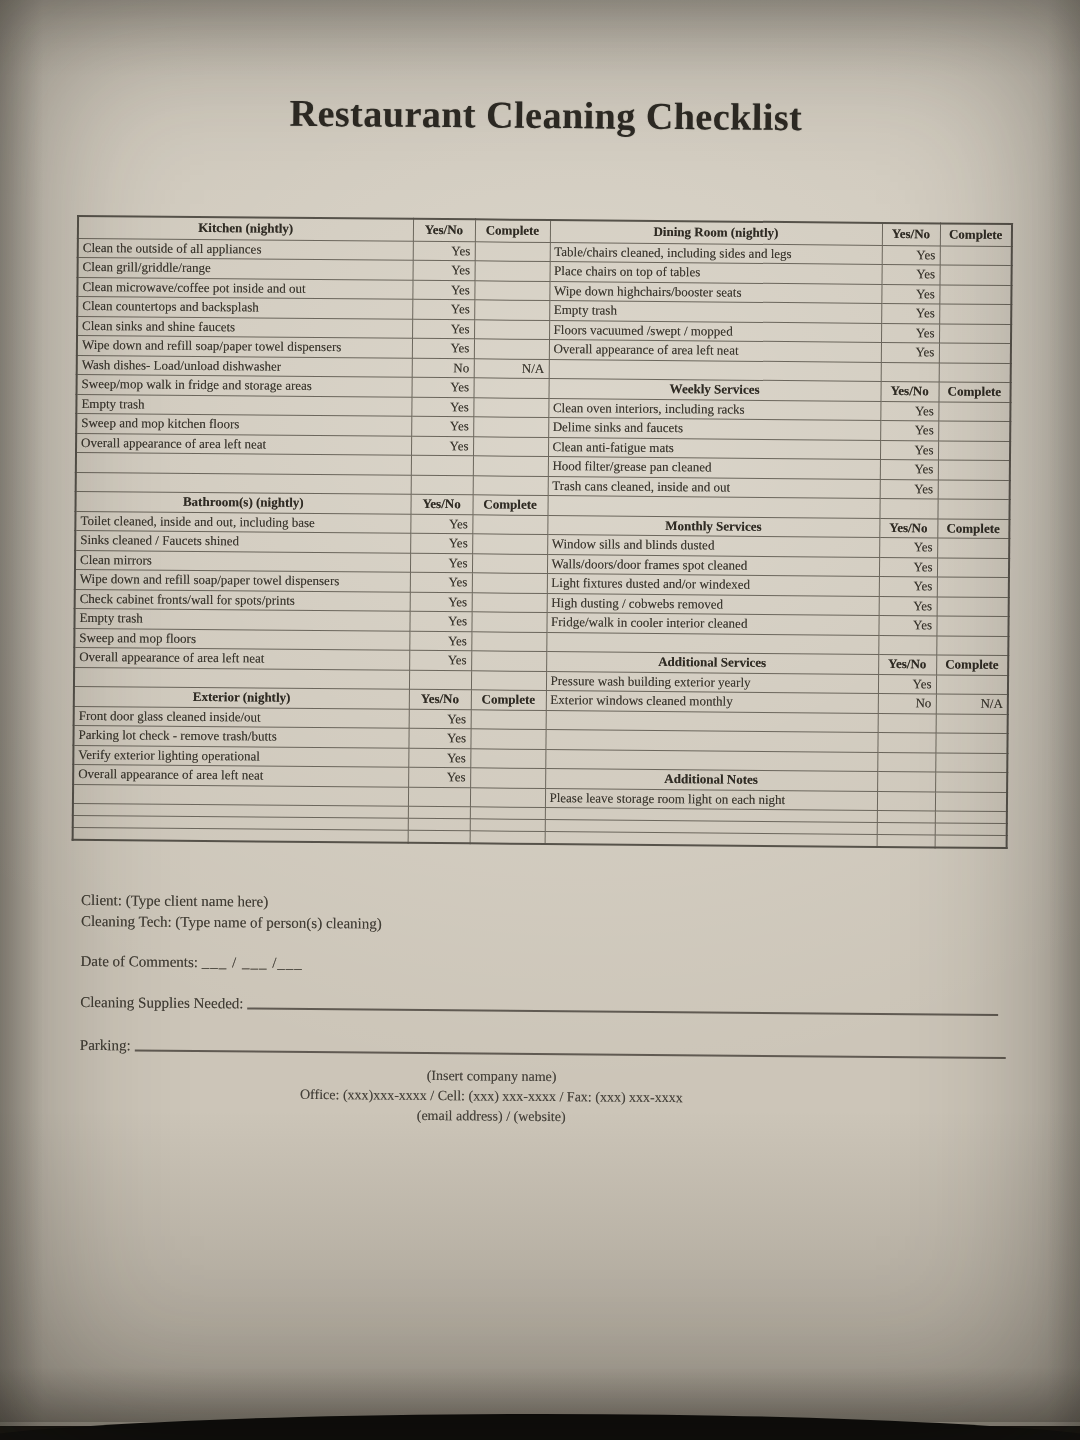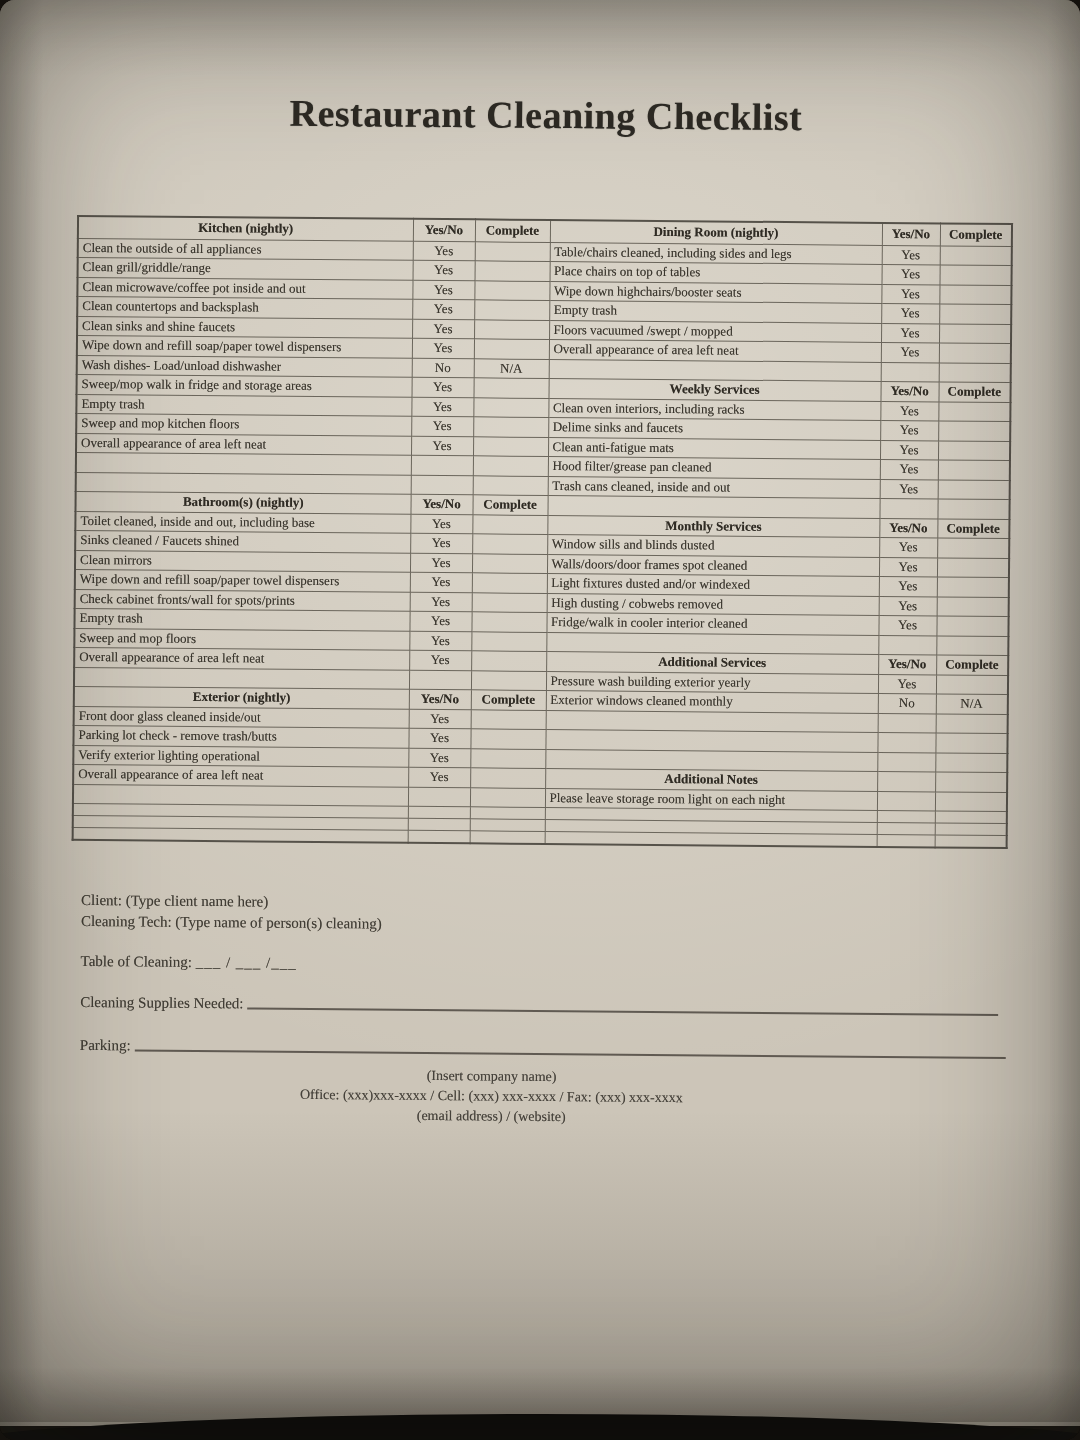--- a/index.html
+++ b/index.html
@@ -3,21 +3,20 @@
 <meta charset="utf-8">
 <style>
   html,body{margin:0;padding:0;background:#14110d;}
   *{box-sizing:border-box;}
   .photo{
     position:relative;
     width:1080px;height:1440px;
     overflow:hidden;
     background:#14110d;
     font-family:"Liberation Serif","DejaVu Serif",serif;
-    border-radius:15px;
   }
   
   .paper{
     position:absolute;
     left:-12px;top:-10px;right:-12px;bottom:14px;
     background:
       radial-gradient(ellipse 120% 75% at 54% 30%, rgba(255,253,246,.30) 0%, rgba(255,253,246,0) 62%),
       linear-gradient(to right, rgba(52,47,40,.30) 0%, rgba(52,47,40,0) 5%),
       linear-gradient(to left, rgba(52,47,40,.20) 0%, rgba(52,47,40,0) 4%),
       linear-gradient(to bottom, rgba(70,63,52,.18) 0%, rgba(70,63,52,0) 6%, rgba(70,63,52,0) 78%, rgba(55,49,40,.28) 100%),
@@ -51,21 +50,21 @@
     padding:0 4px;
     height:19.5px;
     overflow:hidden;white-space:nowrap;
     vertical-align:middle;
     text-shadow:0 0 .6px rgba(58,54,46,.55);
   }
   .checklist{border:2px solid #56524a;}
   .checklist tr.row-header td{height:22px;}
   .checklist tr.row-short td{height:12px;}
   .checklist td.hdr{font-weight:bold;text-align:center;color:#2f2b24;}
-  .checklist td.val{text-align:center;}
+  .checklist td.val{text-align:right;}
   .checklist td.item{text-align:left;}
   
   .footer-line{position:absolute;font-size:15px;color:#413d35;text-shadow:0 0 .6px rgba(58,54,46,.5);}
   .client-block{left:88px;top:890px;line-height:21px;}
   .date-block{left:88px;top:953px;}
   .flex-line{display:flex;align-items:flex-end;}
   .supplies-block{left:88px;top:994px;width:918px;}
   .comments-block{left:88px;top:1037px;width:926px;}
   .rule{flex:1 1 auto;border-bottom:2px solid #4c473f;margin:0 0 3px 4px;opacity:.85;}
   .blanks{letter-spacing:1px;}
@@ -381,21 +380,21 @@
           </tr>
         </tbody>
     </table>
 
     <div class="footer-line client-block">
       <div>Client: (Type client name here)</div>
       <div>Cleaning Tech: (Type name of person(s) cleaning)</div>
     </div>
 
     <div class="footer-line date-block">
-      <span>Table of Cleaning:</span>
+      <span>Date of Comments:</span>
       <span class="blanks">___ / ___ /___</span>
     </div>
 
     <div class="footer-line supplies-block flex-line">
       <span>Cleaning Supplies Needed:</span>
       <span class="rule"></span>
     </div>
 
     <div class="footer-line comments-block flex-line">
       <span>Parking:</span>

